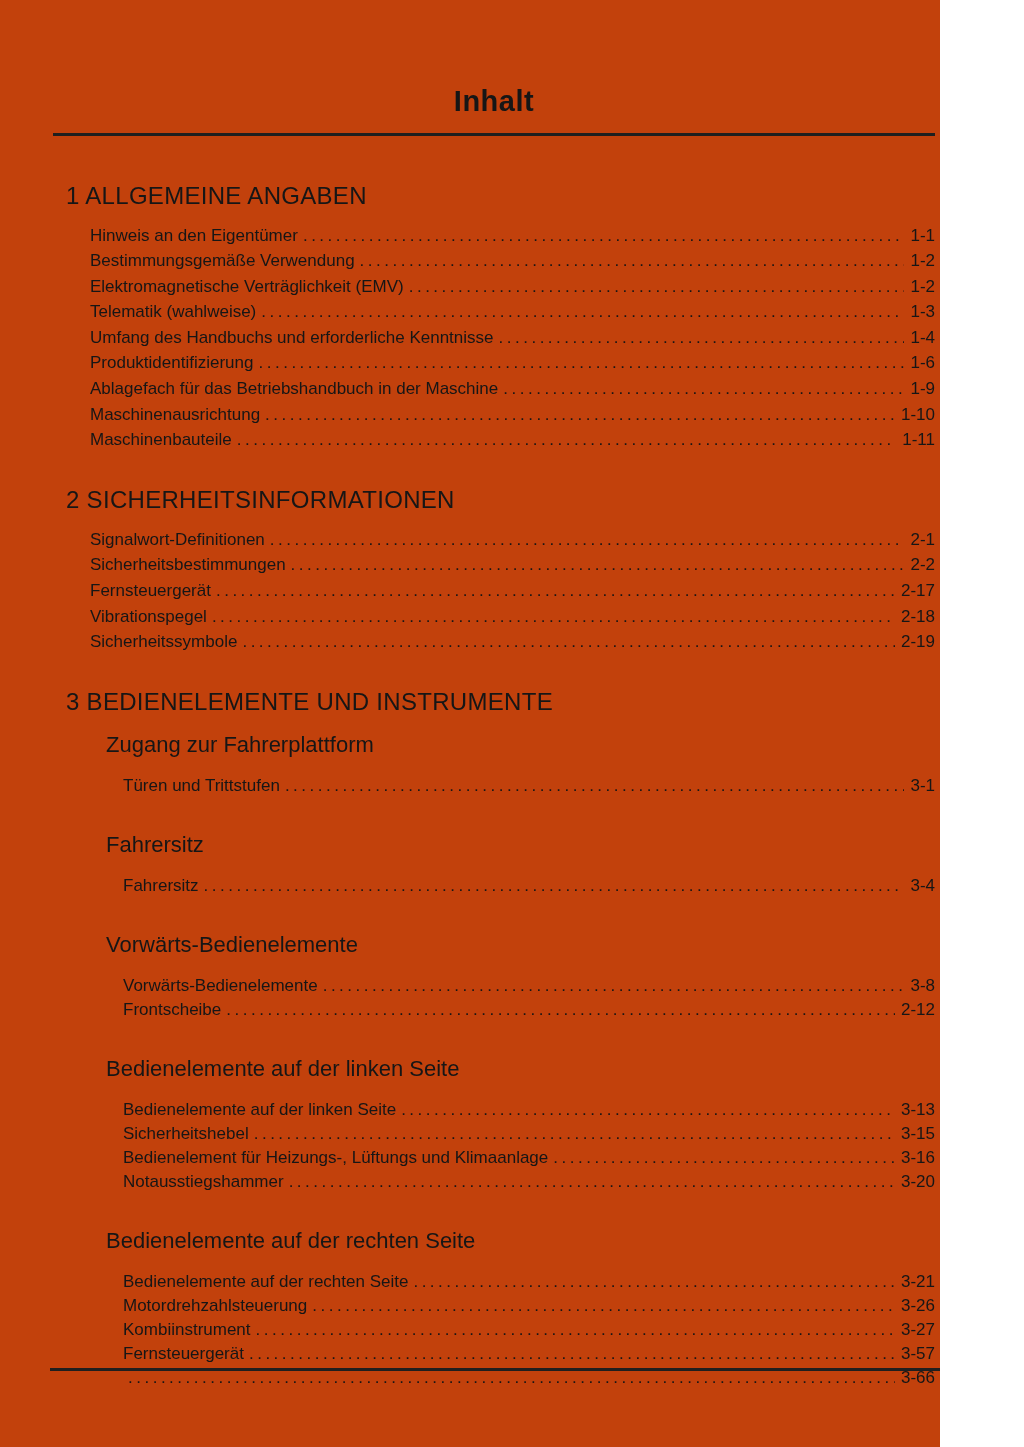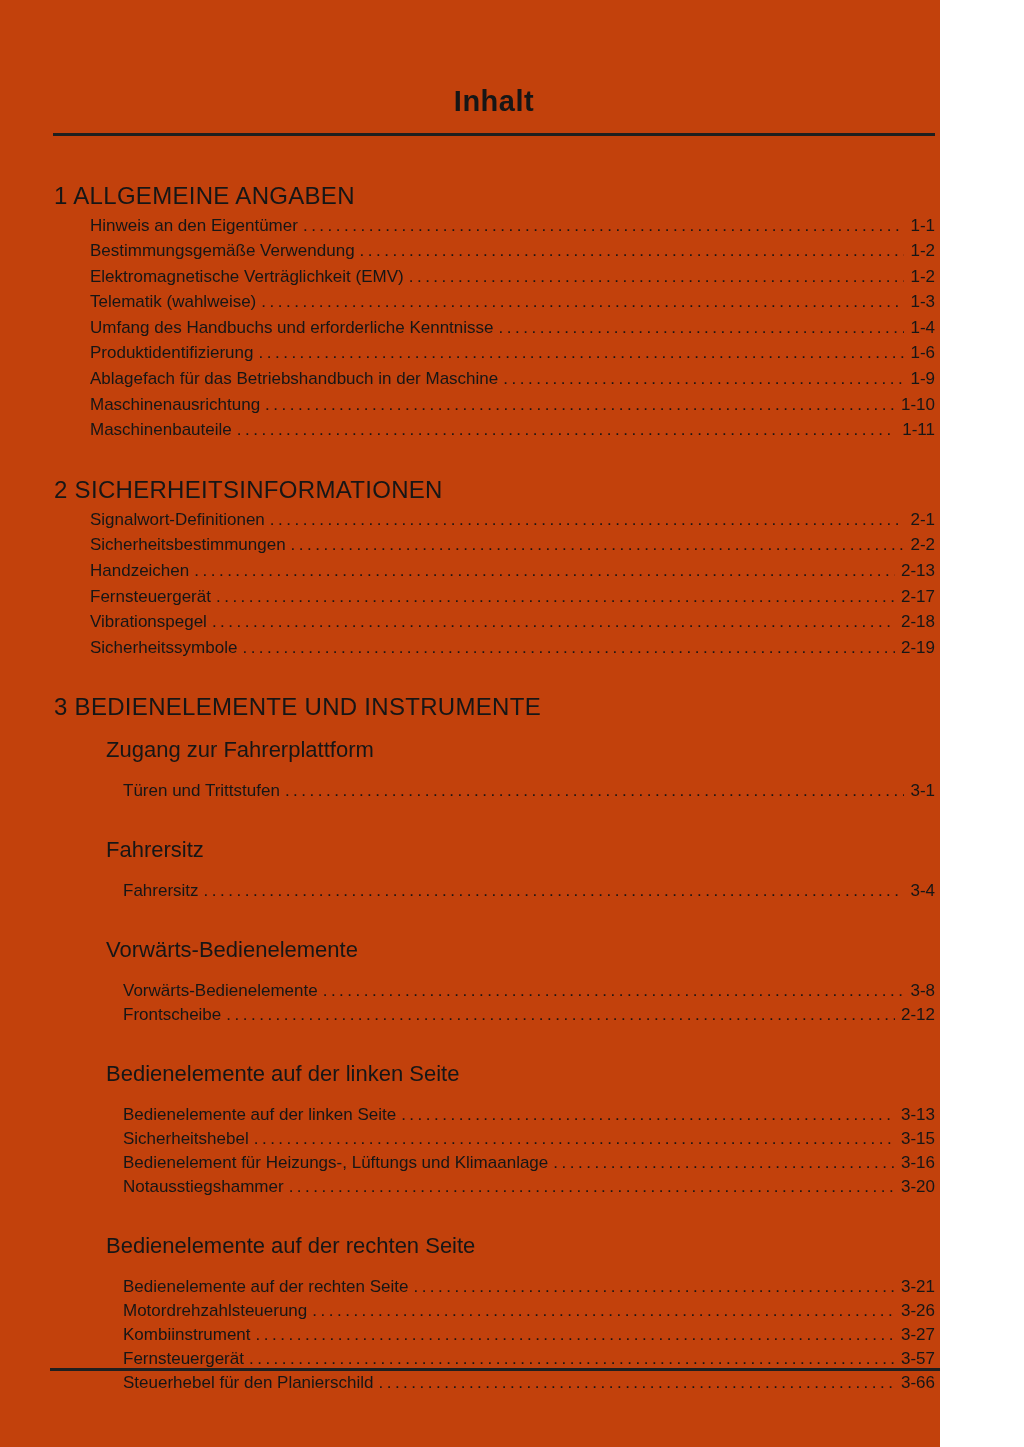--- a/index.html
+++ b/index.html
@@ -16,21 +16,21 @@
     margin: 0; padding-top: 84px;
     text-align: center;
     font-size: 29px; line-height: 34px; font-weight: bold;
     letter-spacing: 0.5px;
   }
   .rule { background: #1f1f1f; }
   .title-rule { margin-top: 15px; height: 2.5px; }
   .footer-rule { position: absolute; left: 50px; top: 1368px; width: 897px; height: 3px; }
 
   .sec-h {
-    margin: 1px; font-weight: normal;
+    margin: 13px; font-weight: normal;
     font-size: 24px; line-height: 28px; letter-spacing: 0.3px;
   }
   #sec1 { margin-top: 46px; }
   #sec2 { margin-top: 33px; }
   #sec3 { margin-top: 33px; }
 
   .sub-h {
     margin: 16px; font-weight: normal;
     font-size: 22px; line-height: 26px;
     padding-left: 37px;
@@ -126,25 +126,20 @@
           <span class="lbl">Signalwort-Definitionen</span>
           <span class="leader"></span>
           <span class="pg">2-1</span>
         </div>
         <div class="row">
           <span class="lbl">Sicherheitsbestimmungen</span>
           <span class="leader"></span>
           <span class="pg">2-2</span>
         </div>
         <div class="row">
-          <span class="lbl">Handzeichen</span>
-          <span class="leader"></span>
-          <span class="pg">2-13</span>
-        </div>
-        <div class="row">
           <span class="lbl">Fernsteuergerät</span>
           <span class="leader"></span>
           <span class="pg">2-17</span>
         </div>
         <div class="row">
           <span class="lbl">Vibrationspegel</span>
           <span class="leader"></span>
           <span class="pg">2-18</span>
         </div>
         <div class="row">
@@ -239,21 +234,20 @@
             <span class="lbl">Kombiinstrument</span>
             <span class="leader"></span>
             <span class="pg">3-27</span>
           </div>
           <div class="row">
             <span class="lbl">Fernsteuergerät</span>
             <span class="leader"></span>
             <span class="pg">3-57</span>
           </div>
           <div class="row">
-            <span class="lbl">Steuerhebel für den Planierschild</span>
             <span class="leader"></span>
             <span class="pg">3-66</span>
           </div>
         </div>
       </div>
     </section>
 
   </div>
 
   <div class="rule footer-rule"></div>

